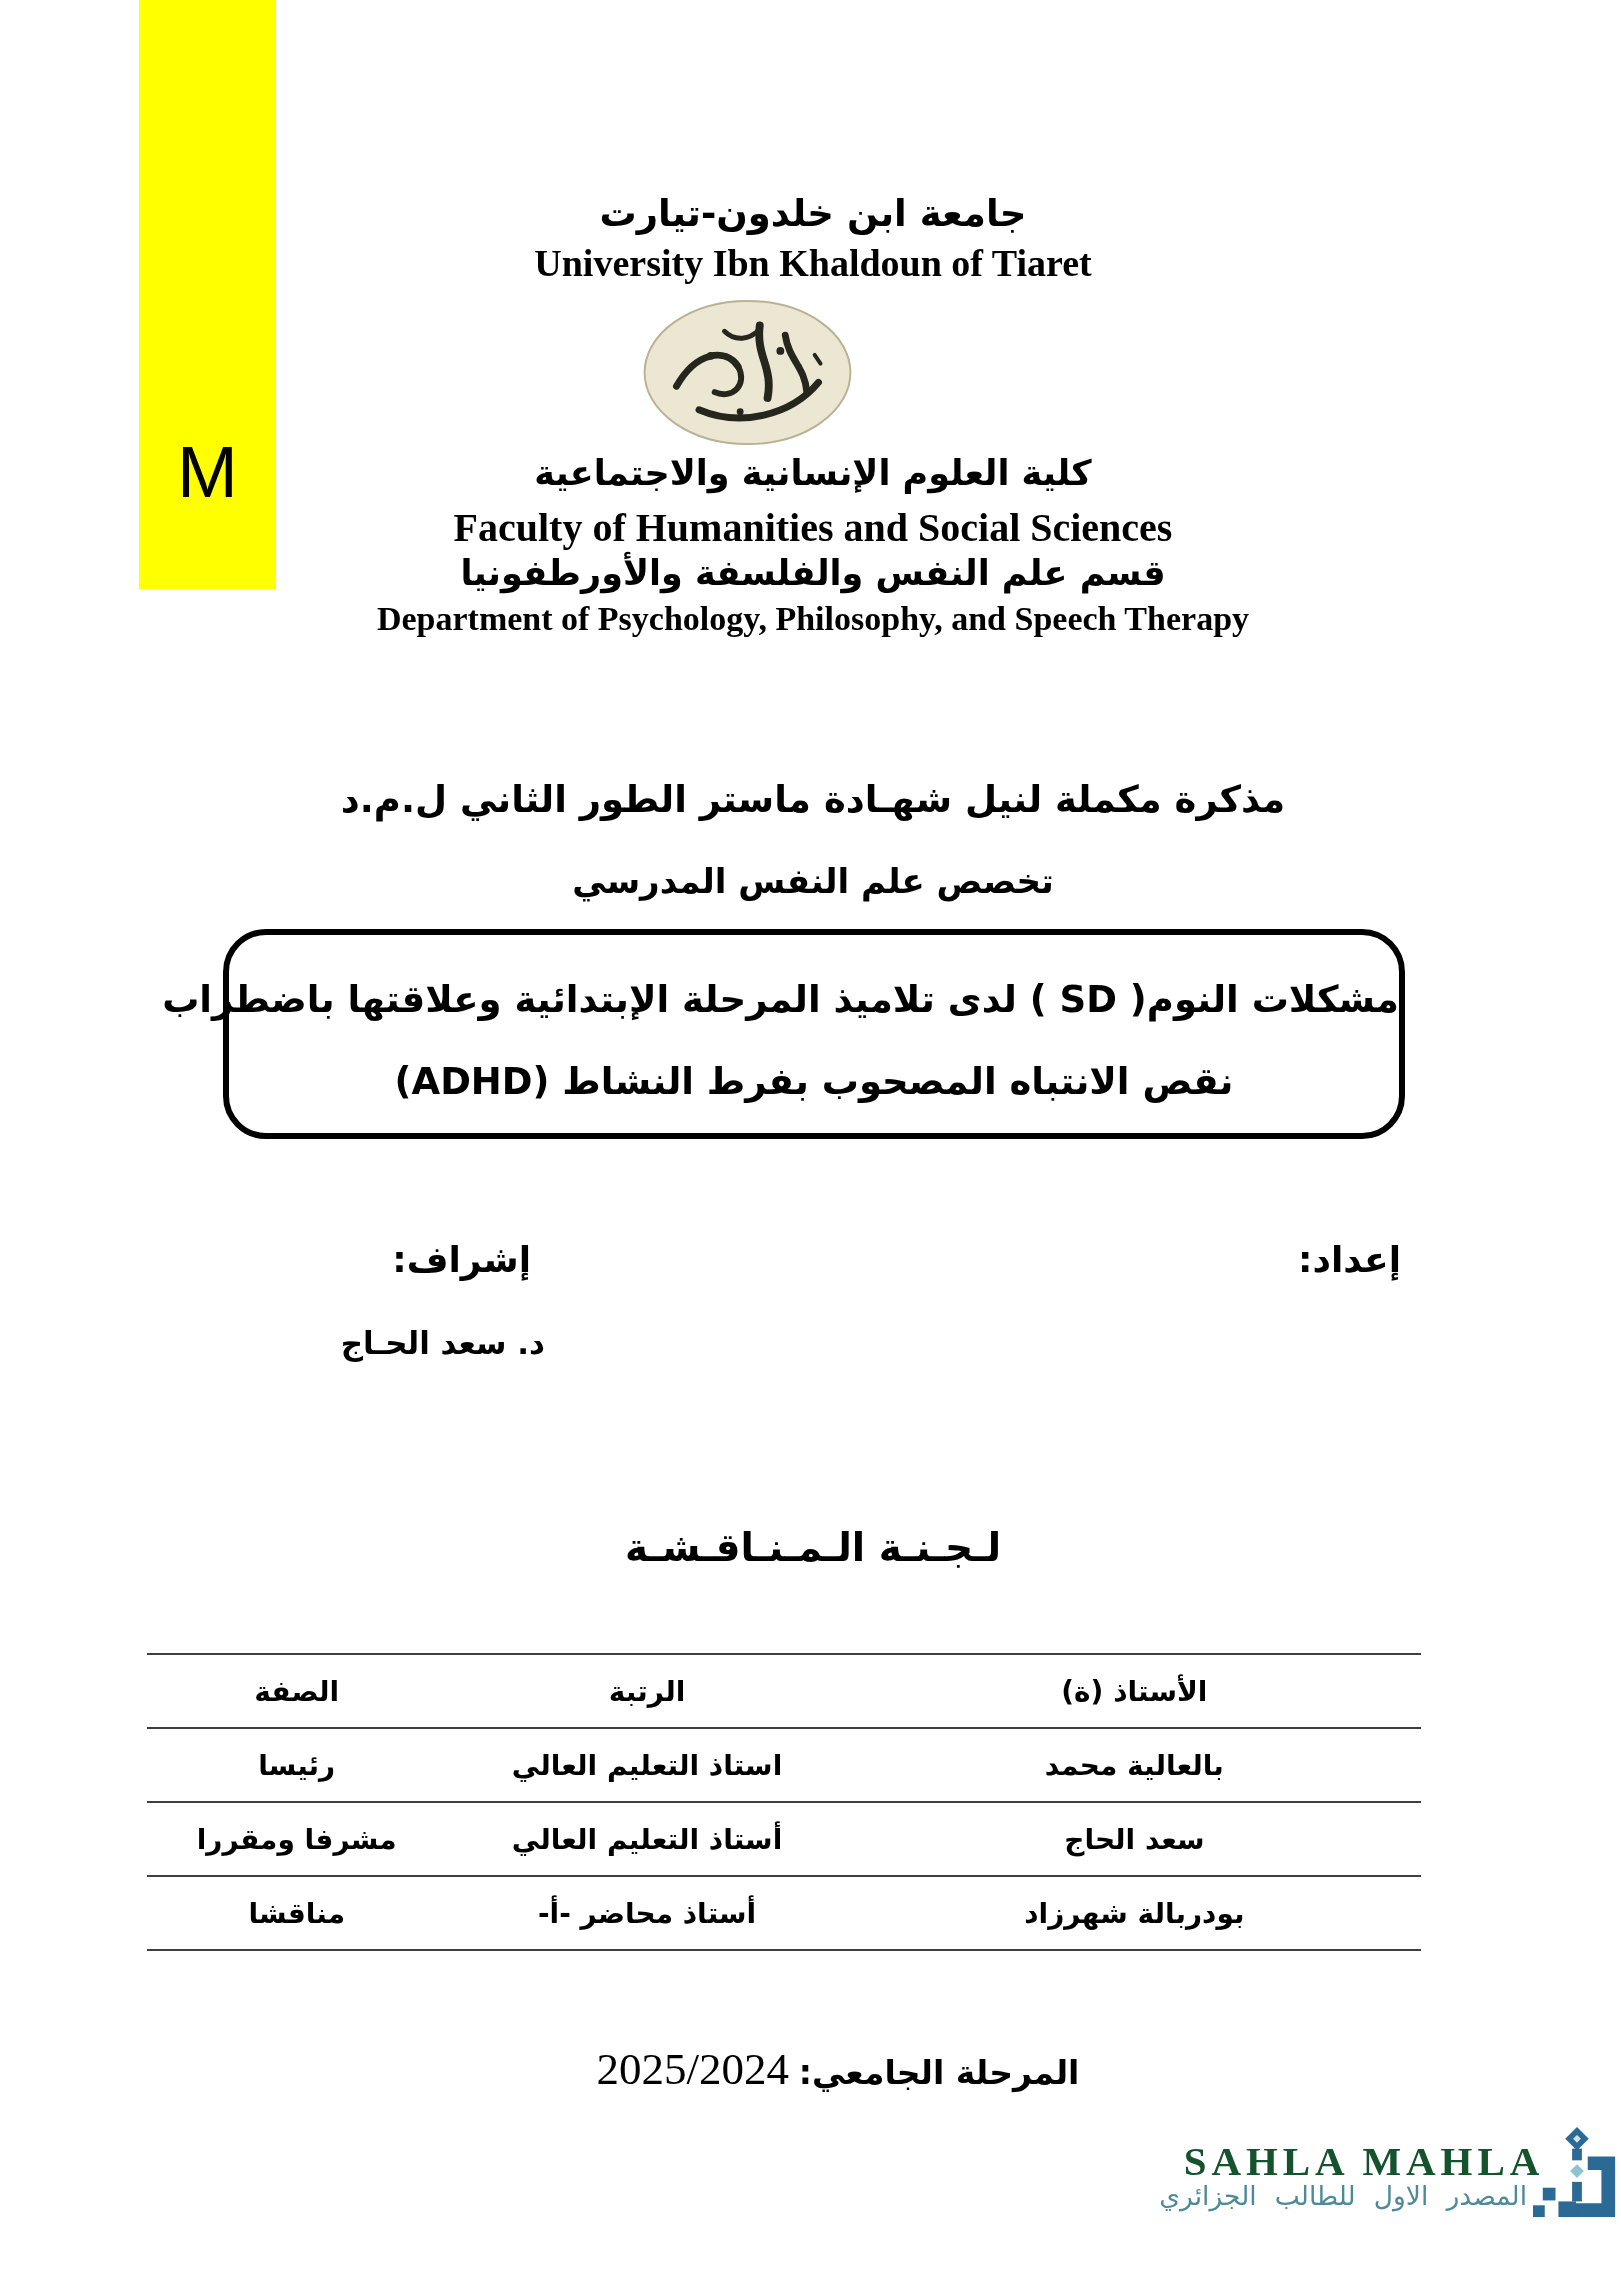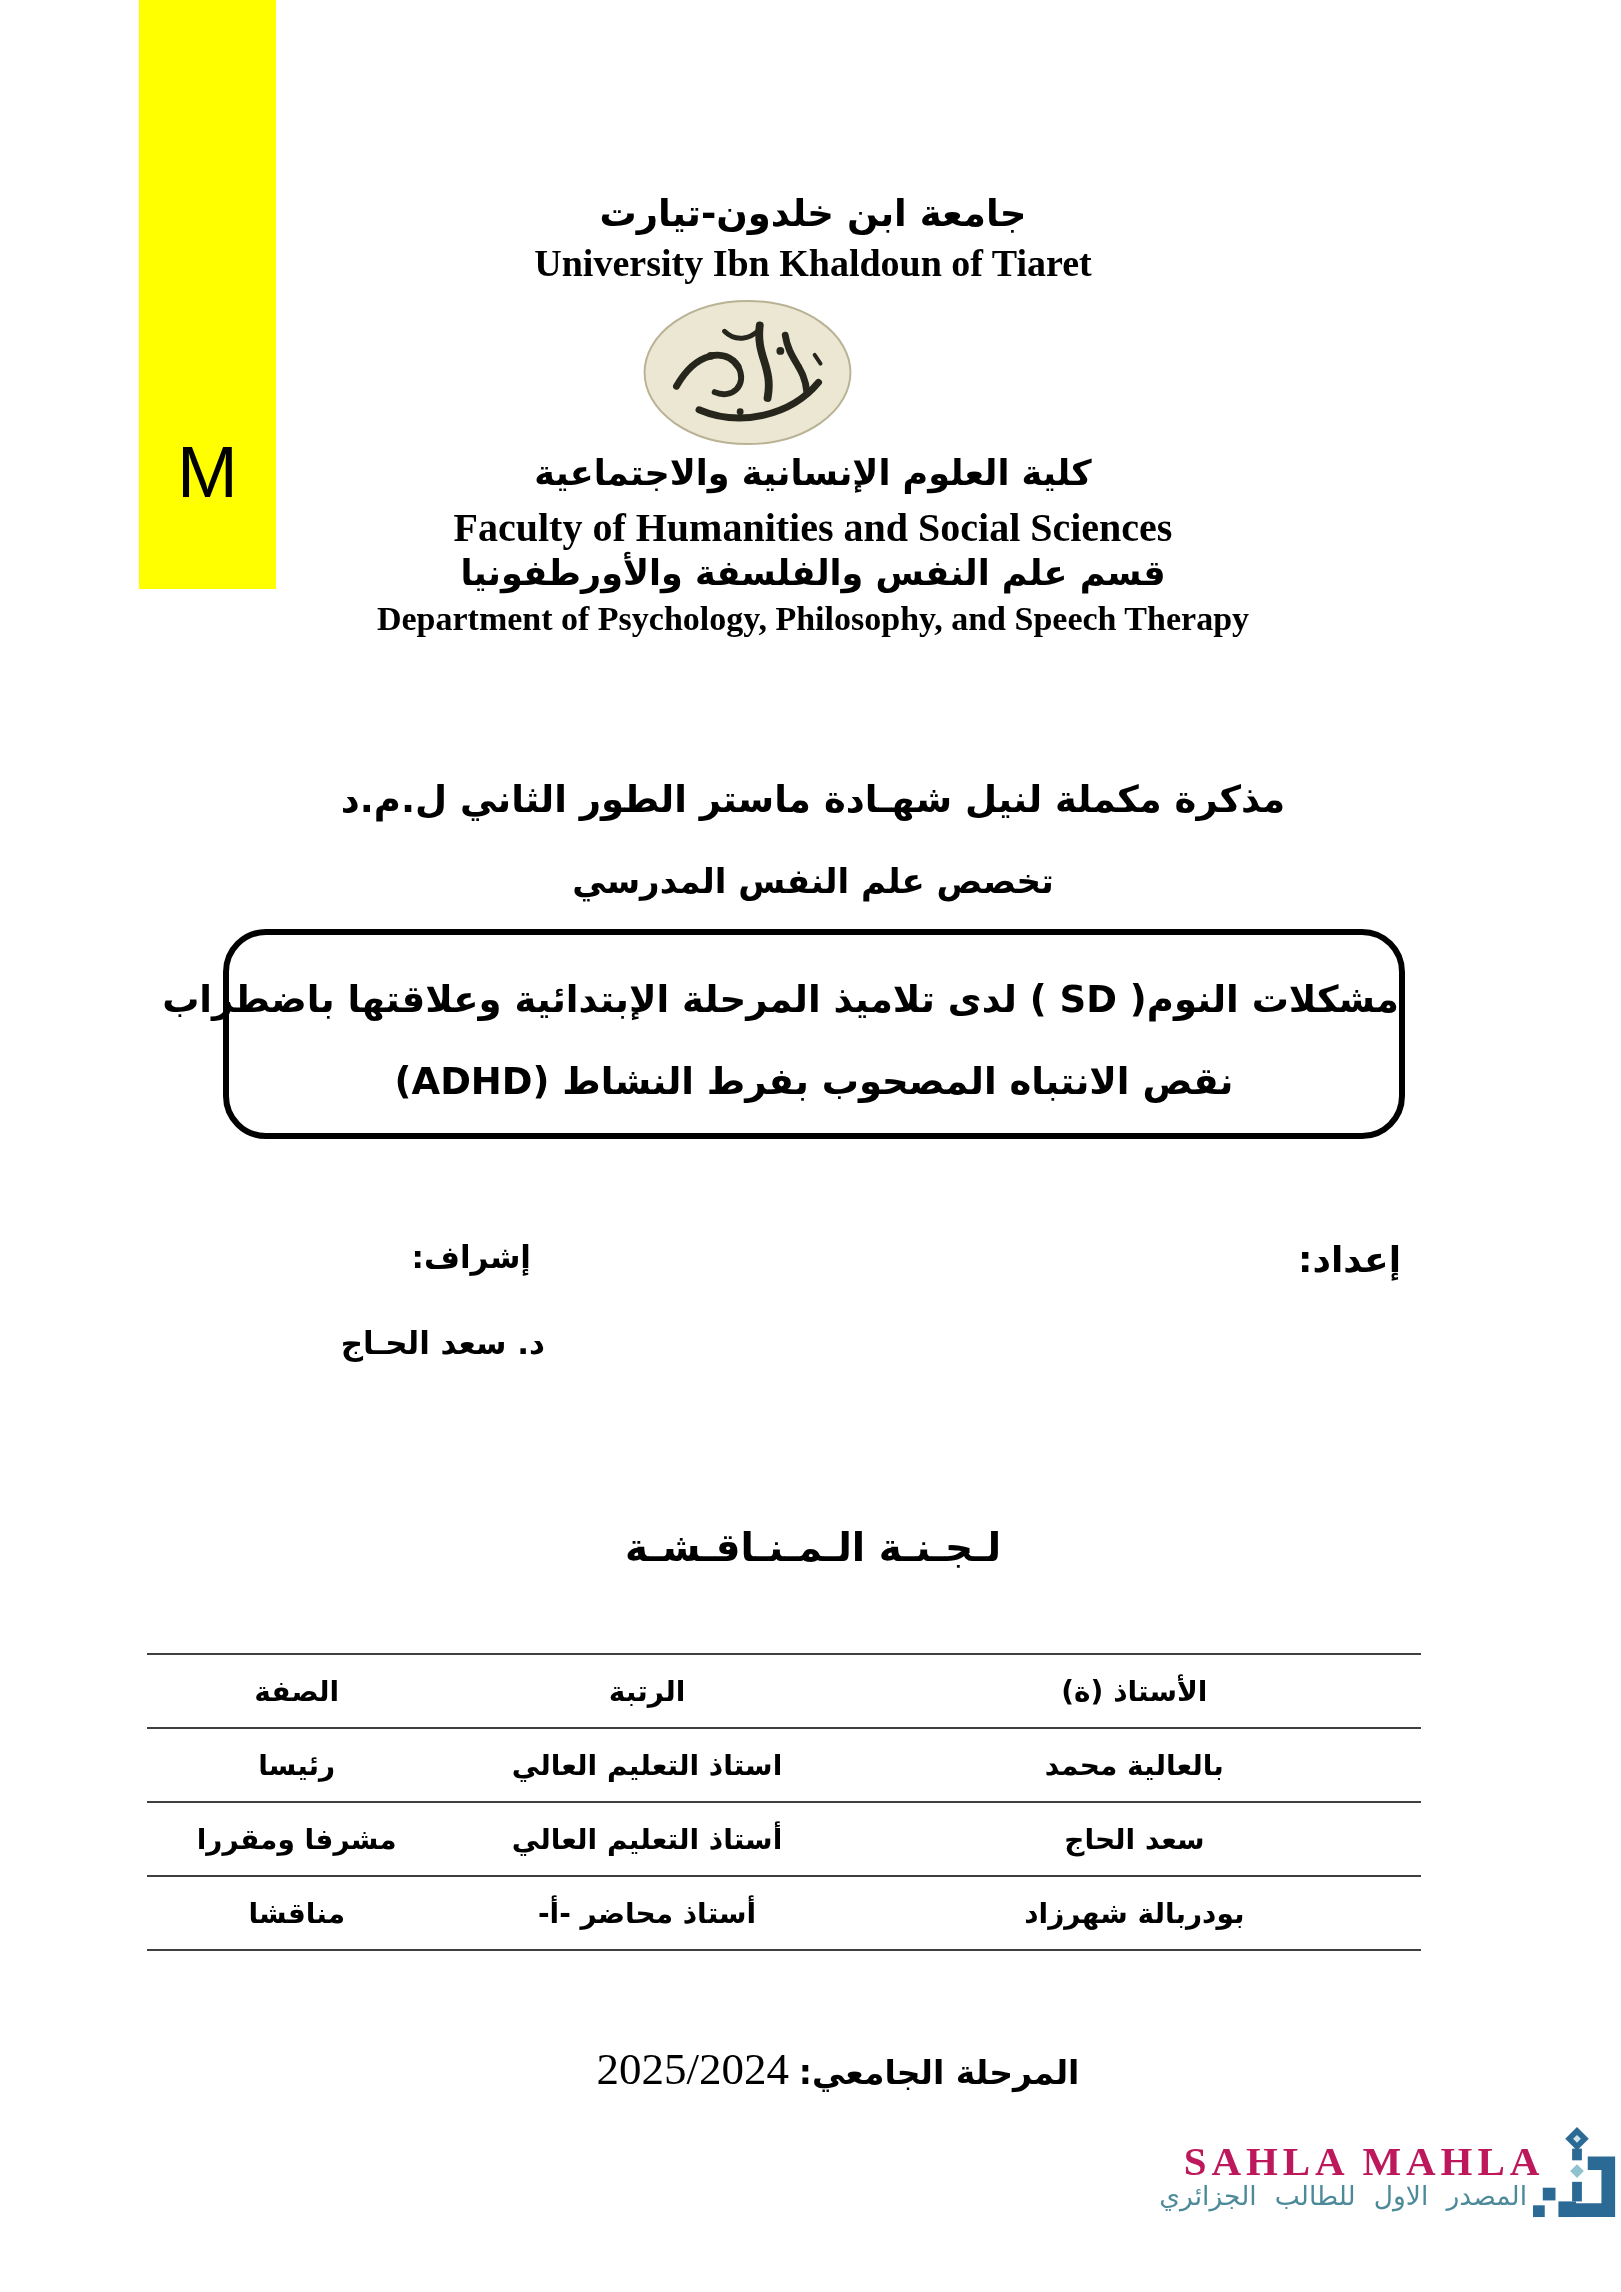--- a/index.html
+++ b/index.html
@@ -41,21 +41,21 @@
                border:6.9px solid #000; border-radius:43px; text-align:center; }
   .title-box .line { direction:rtl; font-weight:bold; font-size:37px;
                      line-height:82px; white-space:nowrap; }
   .title-box .line:first-child { margin-top:23.5px; }
 
   
   .prep-label { right:220px; top:1239px; font-size:36px; }
   .students   { right:220px; top:1323px; text-align:right; }
   .students .student { font-size:31px; font-weight:bold; direction:rtl; margin-bottom:23.5px; white-space:nowrap; }
   .students .bullet  { font-size:21.6px; vertical-align:5.9px; }
-  .sup-label  { right:1090px; top:1239px; font-size:31px; }
+  .sup-label  { right:1090px; top:1239px; font-size:36px; }
   .supervisor { right:1076px; top:1325px; font-size:31px; white-space:nowrap; }
 
   
   .committee-heading { top:1525px; font-size:39px; letter-spacing:1px; }
   table.committee { position:absolute; left:147px; top:1653px; width:1274px;
                     border-collapse:collapse; direction:rtl; }
   table.committee tr { height:74px; }
   table.committee th, table.committee td {
     border-top:2.9px solid #3f3f3f; text-align:center; vertical-align:middle;
     font-weight:bold; font-size:28px; white-space:nowrap; padding:0 5.9px; }
@@ -150,21 +150,21 @@
       <td>أستاذ محاضر -أ-</td>
       <td>مناقشا</td>
     </tr>
   </tbody>
     </table>
 
   <div class="abs year">
     <span class="lbl">المرحلة الجامعي:</span><span class="val">2025/2024</span>
   </div>
 
-  <div class="abs brand-name" style="color:#be185d">SAHLA MAHLA</div>
+  <div class="abs brand-name" style="color:#14532d">SAHLA MAHLA</div>
   <div class="abs brand-tagline" style="color:#4d8a99">المصدر الاول للطالب الجزائري</div>
   <div class="abs brand-mark">
     <svg width="88" height="100" viewBox="0 0 90 102" xmlns="http://www.w3.org/2000/svg">
       <g fill="#2b6a94">
         <path d="M45 2 L57 14 L45 26 L33 14 Z"></path>
         <rect x="40" y="24" width="10" height="12"></rect>
         <path d="M56 32 h28 v62 h-42 v-14 h28 v-34 h-14 z"></path>
         <rect x="26" y="78" width="18" height="16"></rect>
         <rect x="10" y="64" width="13" height="13"></rect>
         <rect x="0" y="82" width="12" height="12"></rect>

